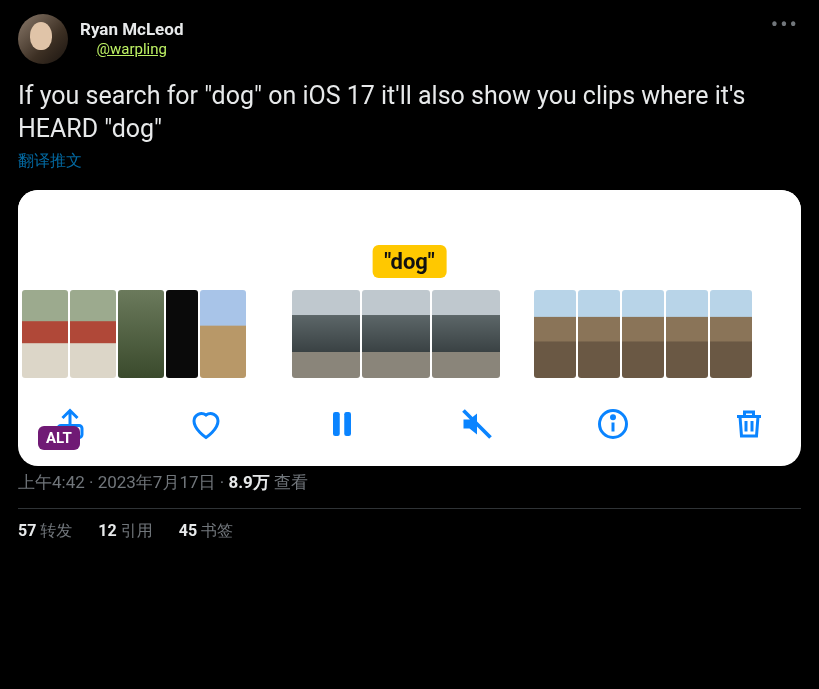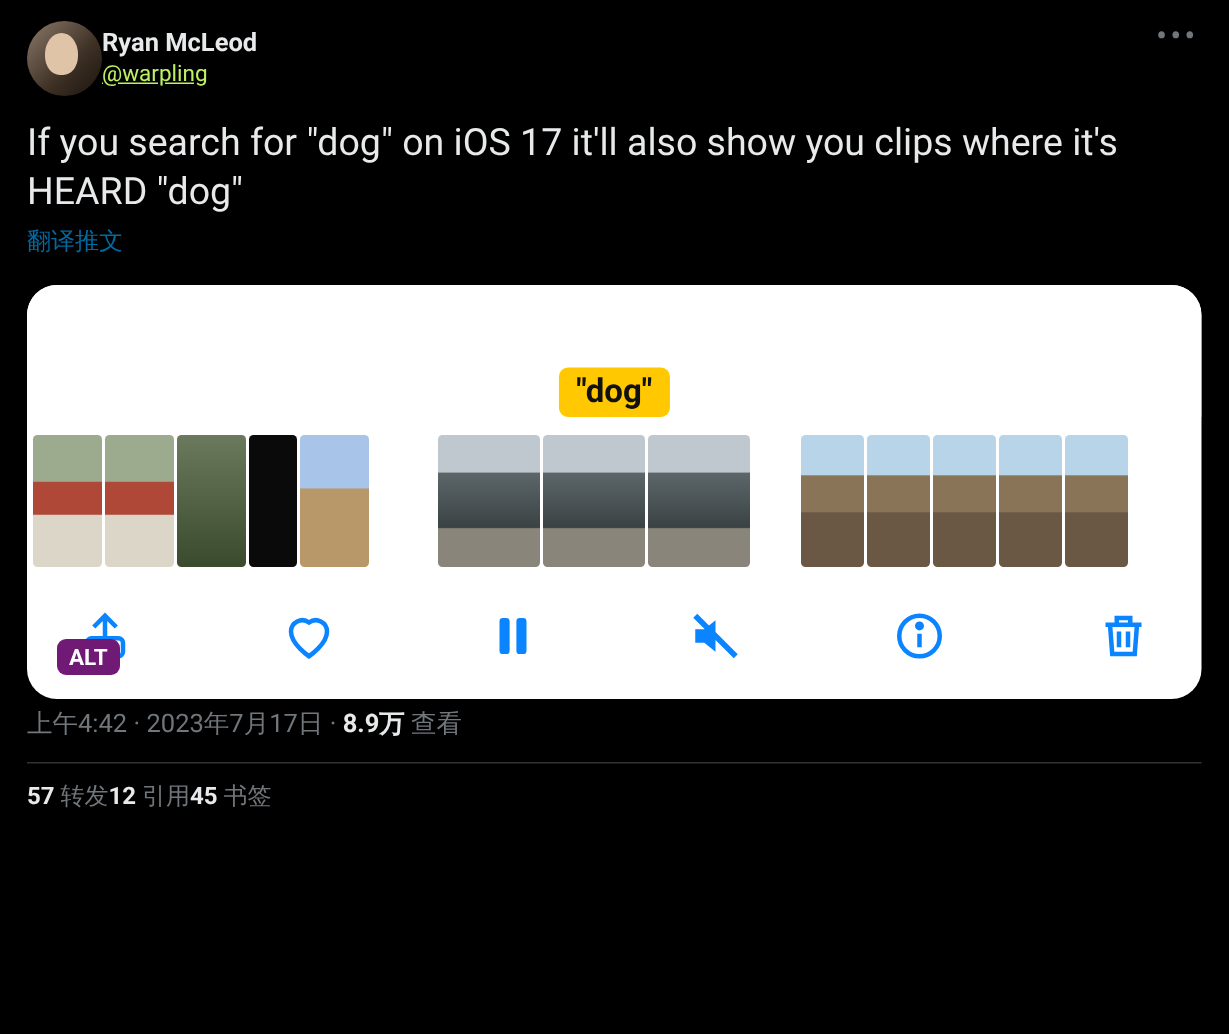--- a/index.html
+++ b/index.html
@@ -11,20 +11,22 @@
     color: #e7e9ea;
     overflow: hidden;
   }
   .tweet {
     padding: 14px 18px 10px 18px;
     position: relative;
   }
   .header {
     display: flex;
     align-items: center;
+    gap: 12px;
+    text-align: center;
   }
   .avatar {
     width: 50px;
     height: 50px;
     border-radius: 50%;
     background: linear-gradient(135deg, #8b7a6b 0%, #3d3024 60%, #1a1410 100%);
     position: relative;
     overflow: hidden;
     flex-shrink: 0;
   }
@@ -150,20 +152,21 @@
     font-size: 17px;
   }
   .meta .views-num { color: #e7e9ea; font-weight: 700; }
   .divider {
     height: 1px;
     background: #2f3336;
     margin: 14px 0 12px 0;
   }
   .stats {
     display: flex;
+    gap: 26px;
     color: #71767b;
     font-size: 16px;
   }
   .stats .num { color: #e7e9ea; font-weight: 700; margin-right: 4px; }
 </style>
 </head>
 <body>
 
 <div class="tweet">
   <div class="more">•••</div>

